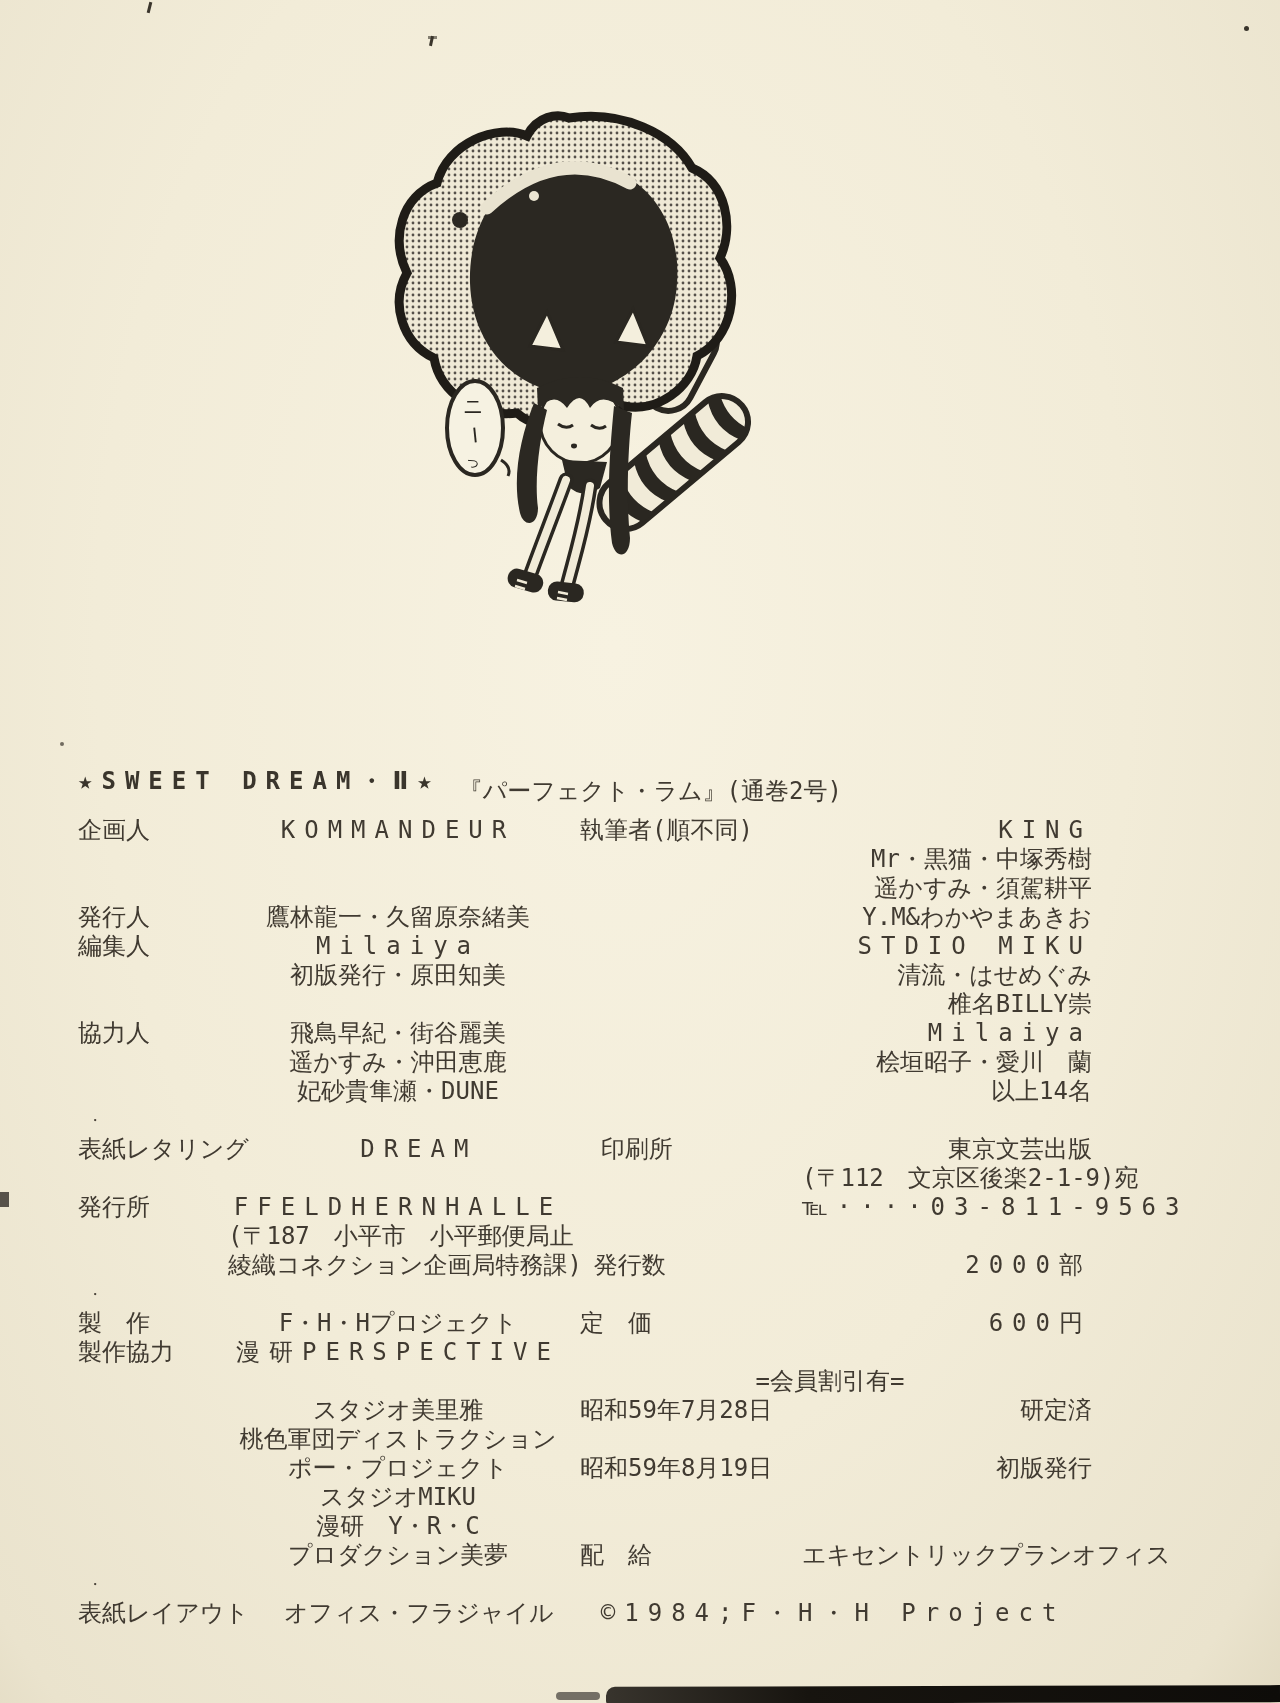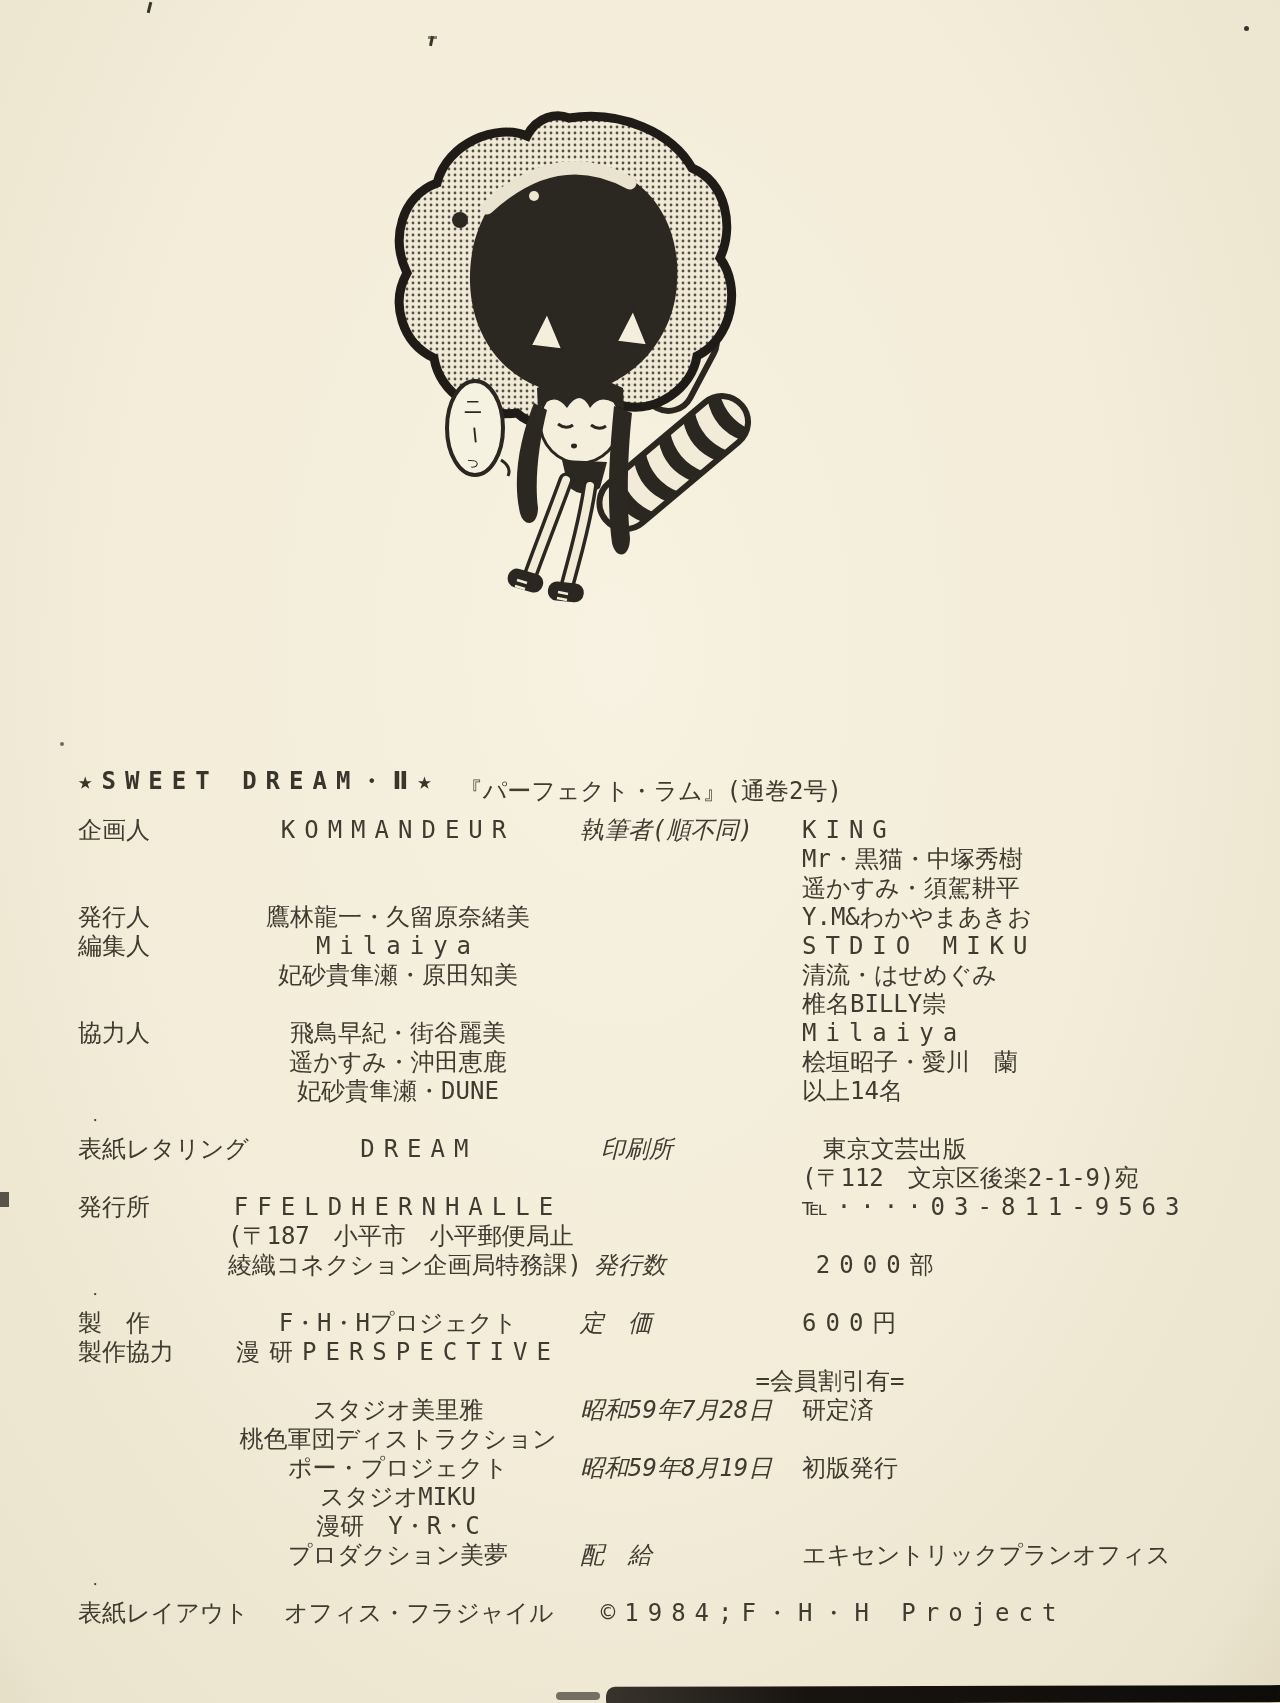--- a/index.html
+++ b/index.html
@@ -13,22 +13,22 @@
   .page{position:absolute;inset:0;}
   
   .credits{position:absolute;left:78px;top:766px;width:1014px;font-size:24px;}
   .titlerow{display:flex;height:30px;line-height:30px;margin-bottom:20px;white-space:pre;}
   .title{letter-spacing:9px;font-weight:bold;color:#3a352c;}
   .subtitle{margin-left:18px;padding-top:10px;color:#44403
 6;}
   .row{display:flex;height:29px;line-height:29px;white-space:pre;}
   .c1{flex:0 0 150px;}
   .c2{flex:0 0 340px;text-align:center;}
-  .c3{flex:0 0 auto;min-width:222px;padding-left:12px;font-style:italic;}
-  .c4{flex:1 1 auto;}
+  .c3{flex:0 0 auto;min-width:222px;padding-left:12px;}
+  .c4{flex:1 1 auto;text-align:right;}
   .c34{flex:1 1 auto;}
   .center{text-align:center;}
   .left{text-align:left;padding-left:12px;}
   .wide{letter-spacing:9px;}
   .tel{padding-right:40px;}
   .sm{font-size:14px;padding-left:10px;}
   
   .art{position:absolute;left:362px;top:88px;}
   
   .artifact{position:absolute;background:#3a352c;}
@@ -152,21 +152,21 @@
       <span class="c4">Y.M&amp;わかやまあきお</span>
     </div>
     <div class="row">
       <span class="c1">編集人</span>
       <span class="c2 wide">Milaiya</span>
       <span class="c3"></span>
       <span class="c4 wide">STDIO MIKU</span>
     </div>
     <div class="row">
       <span class="c1"></span>
-      <span class="c2">妃砂貴隼瀬・原田知美</span>
+      <span class="c2">初版発行・原田知美</span>
       <span class="c3"></span>
       <span class="c4">清流・はせめぐみ</span>
     </div>
     <div class="row">
       <span class="c1"></span>
       <span class="c2"></span>
       <span class="c3"></span>
       <span class="c4">椎名BILLY崇</span>
     </div>
     <div class="row">

